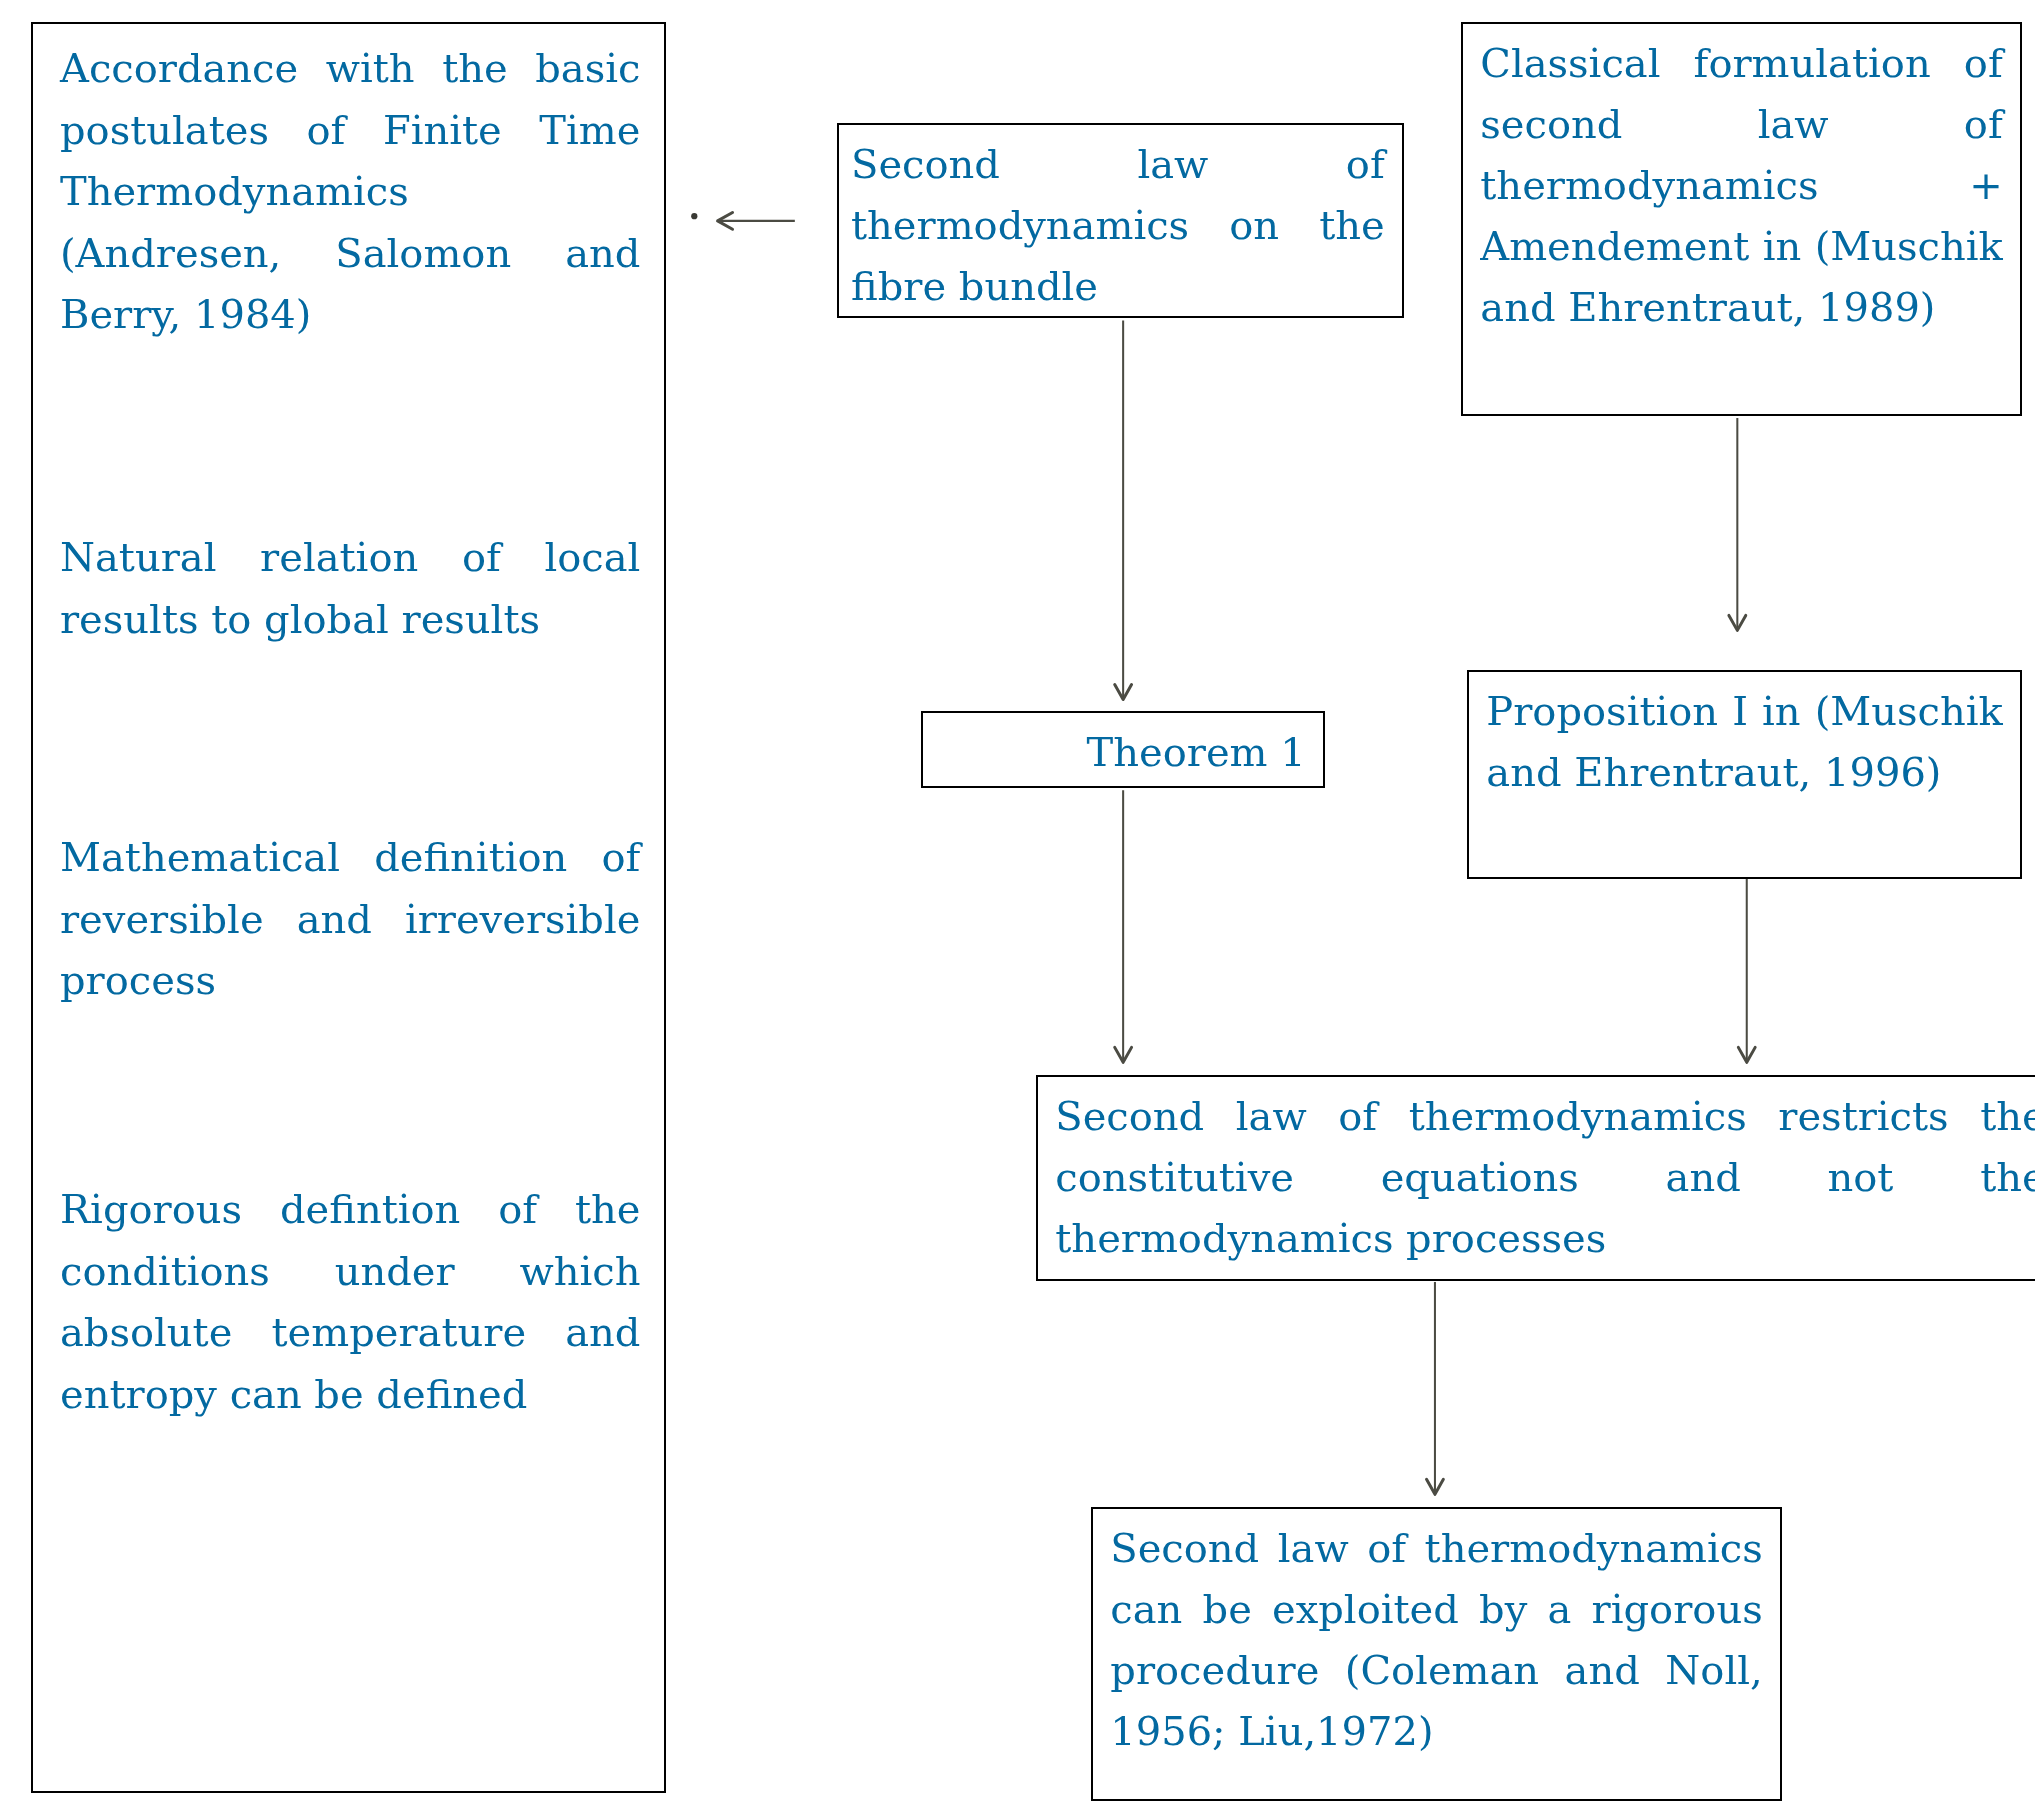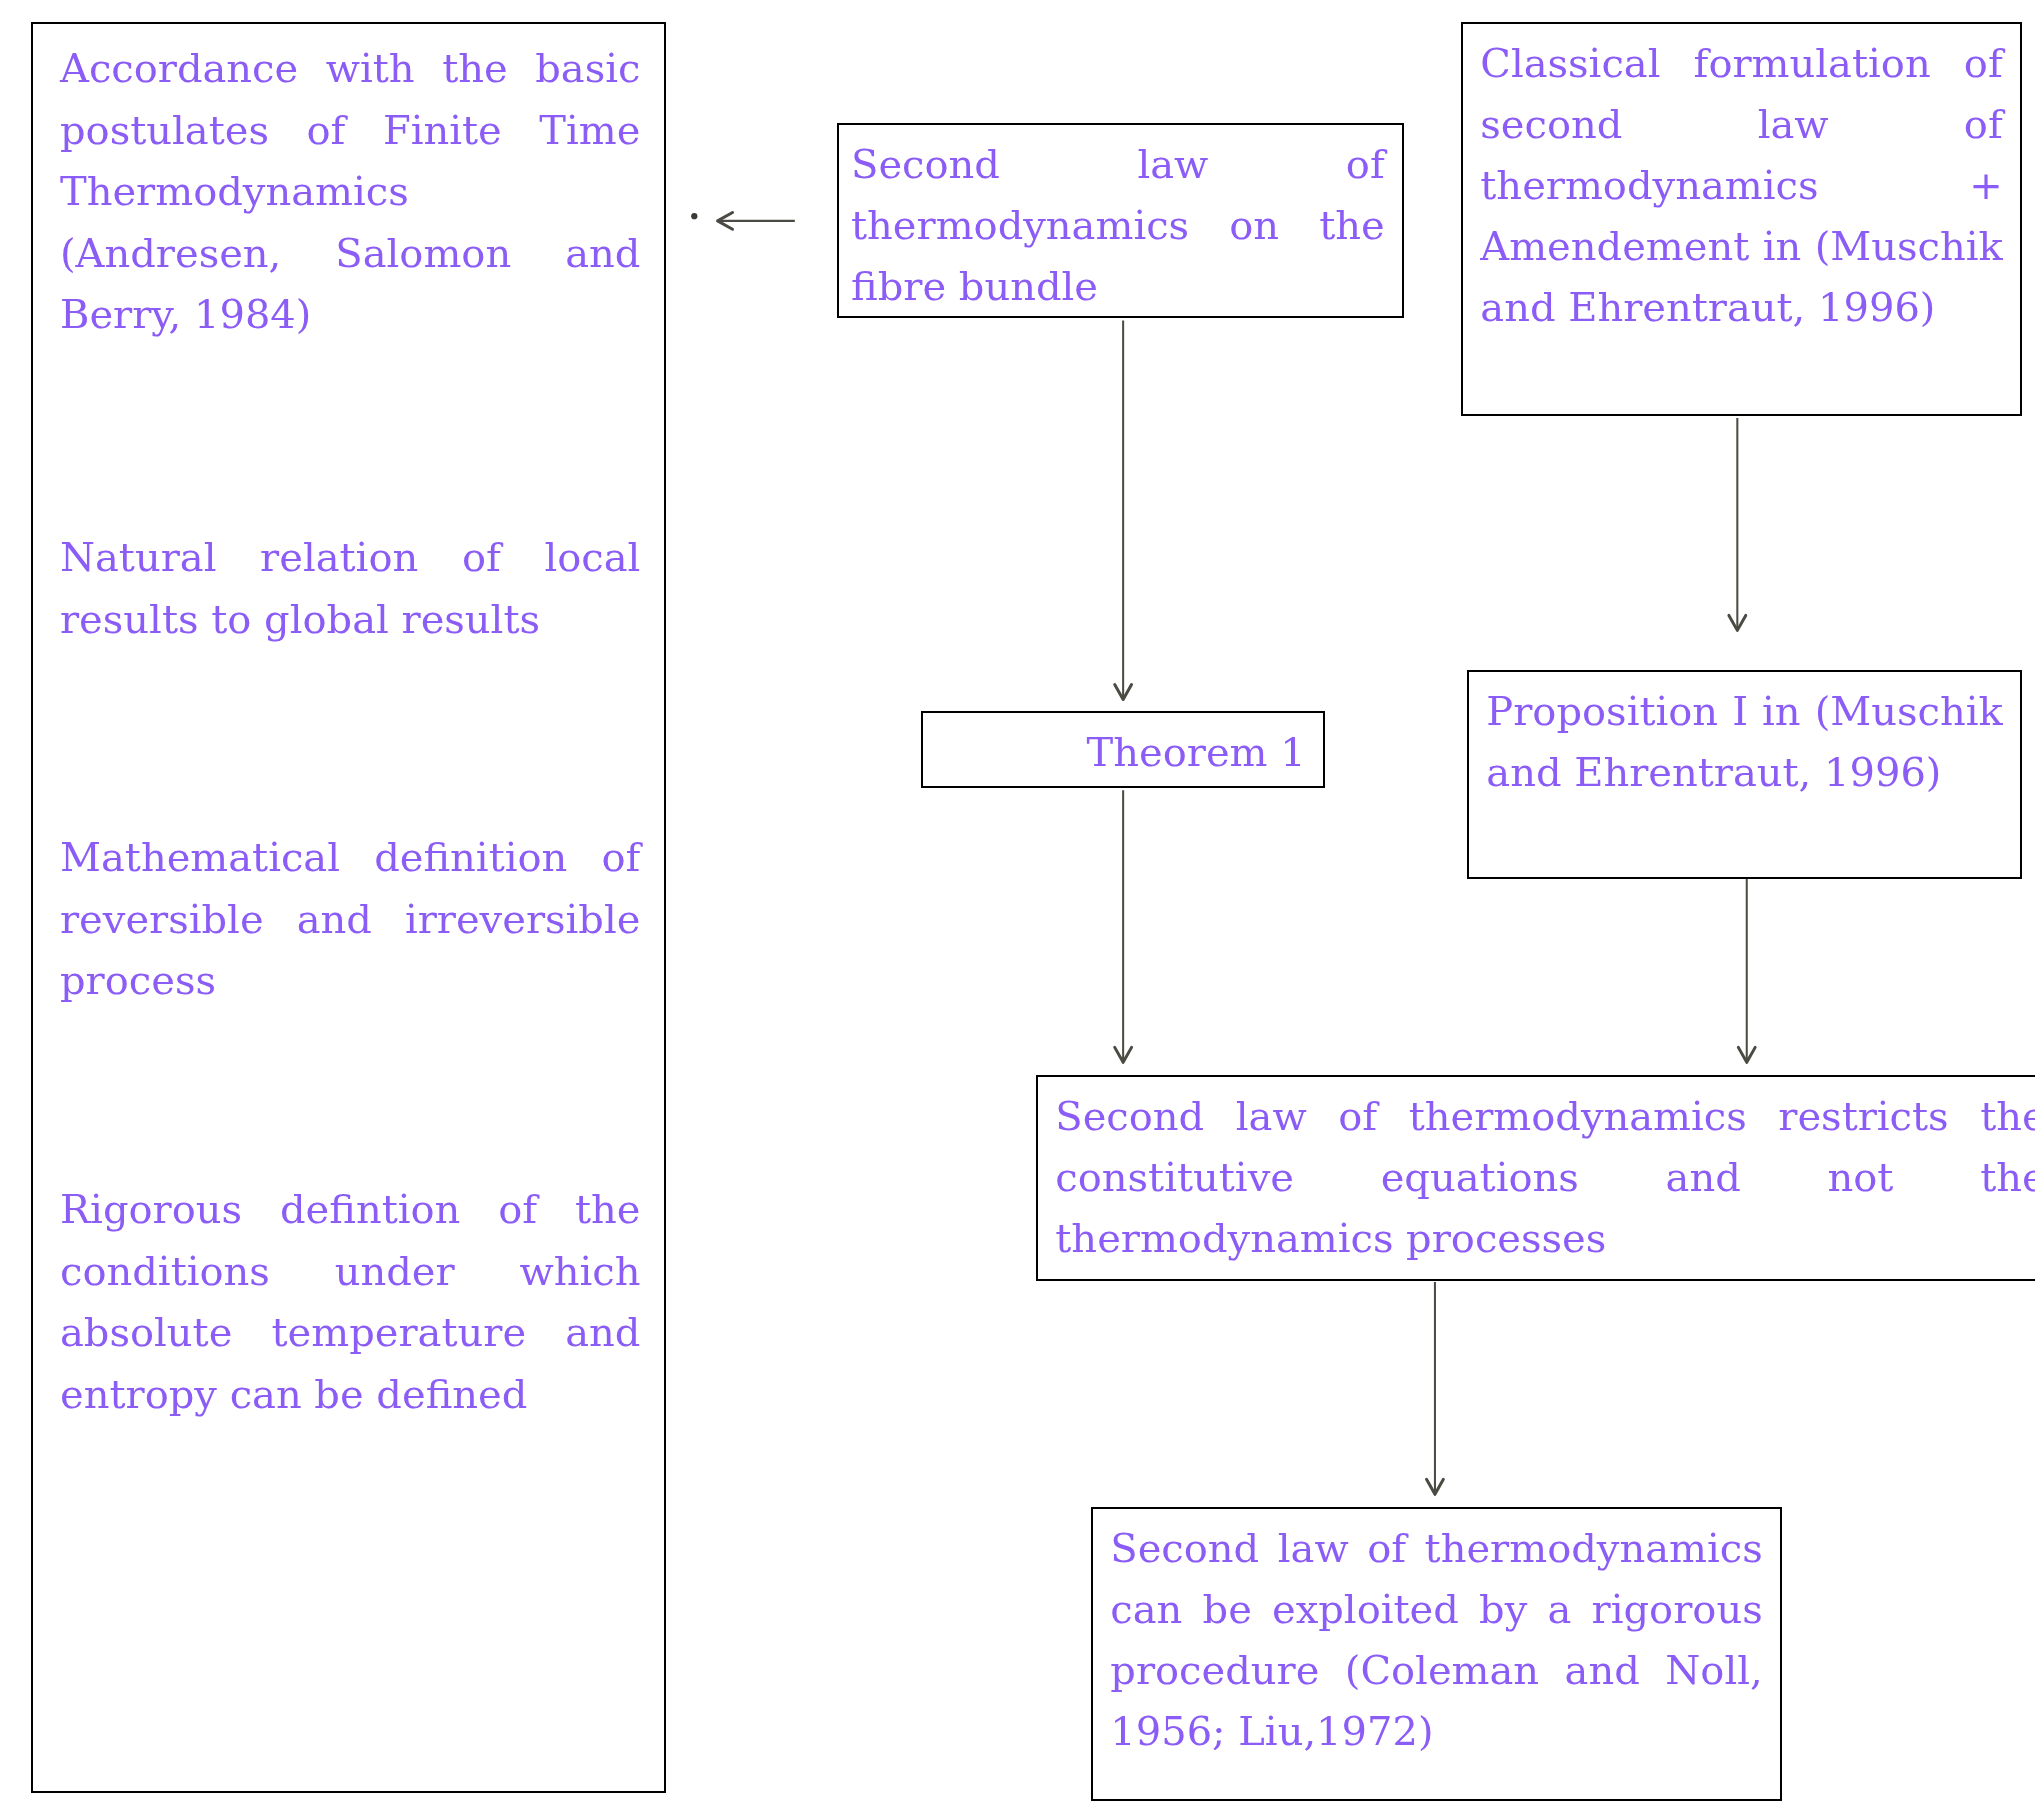--- a/index.html
+++ b/index.html
@@ -3,21 +3,21 @@
 <meta charset="utf-8">
 <style>
   * { box-sizing: border-box; }
   html, body { margin: 0; padding: 0; background: #ffffff; }
   .page {
     position: relative;
     width: 2035px;
     height: 1806px;
     background: #ffffff;
     font-family: "DejaVu Serif", "Liberation Serif", serif;
-    color: #8b5cf6;
+    color: #0369a1;
     overflow: hidden;
   }
   .arrows {
     position: absolute;
     left: 0; top: 0;
     width: 2035px; height: 1806px;
     pointer-events: none;
   }
   .arrows line {
     stroke: #4b4b43;
@@ -81,21 +81,21 @@
 
   <div class="left-panel">
     <p class="note-1">Accordance with the basic postulates of Finite Time Thermodynamics (Andresen, Salomon and Berry, 1984)</p>
     <p class="note-2">Natural relation of local results to global results</p>
     <p class="note-3">Mathematical definition of reversible and irreversible process</p>
     <p class="note-4">Rigorous defintion of the conditions under which absolute temperature and entropy can be defined</p>
   </div>
 
   <div class="box box-fibre">Second law of thermodynamics on the fibre bundle</div>
 
-  <div class="box box-classical">Classical formulation of second law of thermodynamics + Amendement in (Muschik and Ehrentraut, 1996)</div>
+  <div class="box box-classical">Classical formulation of second law of thermodynamics + Amendement in (Muschik and Ehrentraut, 1989)</div>
 
   <div class="box box-theorem">Theorem 1</div>
 
   <div class="box box-proposition">Proposition I in (Muschik and Ehrentraut, 1996)</div>
 
   <div class="box box-restricts">Second law of thermodynamics restricts the constitutive equations and not the thermodynamics processes</div>
 
   <div class="box box-exploited">Second law of thermodynamics can be exploited by a rigorous procedure (Coleman and Noll, 1956; Liu,1972)</div>
 
 </div>

